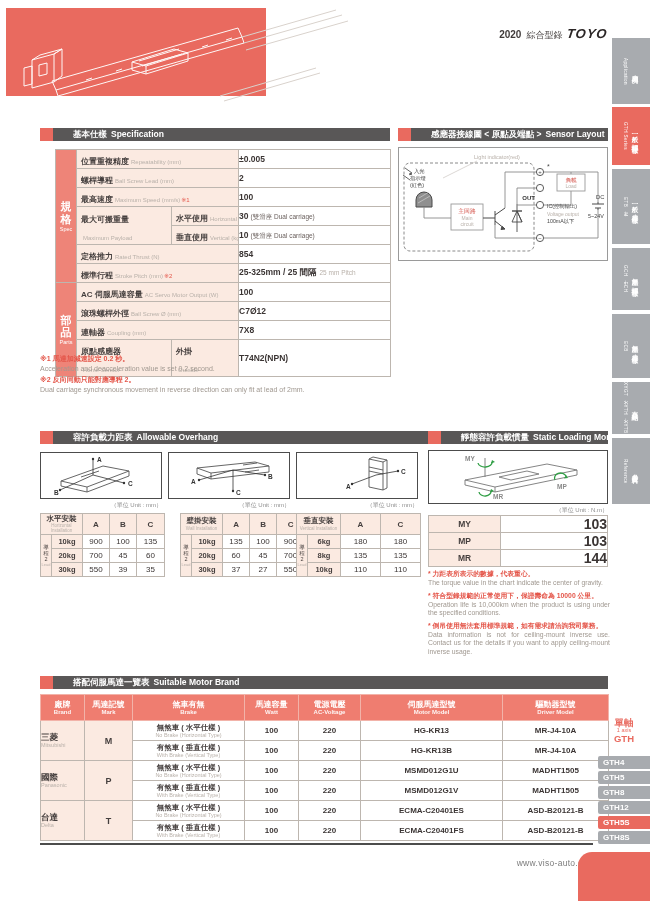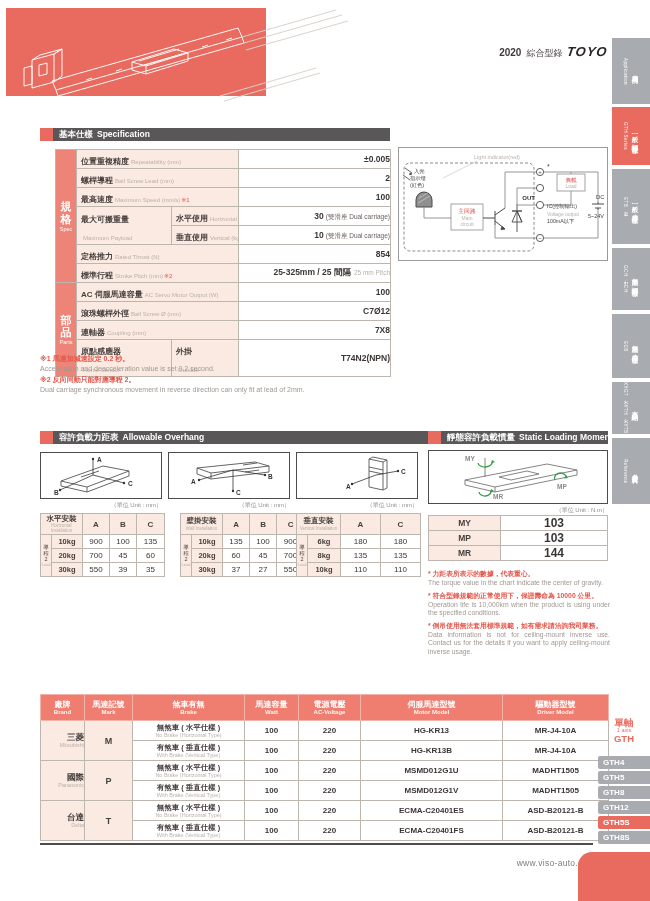--- a/index.html
+++ b/index.html
@@ -5,47 +5,47 @@
   :root{
     --accent:#e96a5f; --peach:#fbeae1; --grp:#ee8478; --bd:#bdb6af;
     --dark:#453f3e; --gry:#b9b1aa; --red:#e4564a; --hdr:#ef7d70; --tabgray:#a8abaf;
   }
   *{box-sizing:border-box}
   body{margin:0;background:#e9e9e9;font-family:"Liberation Sans","DejaVu Sans",sans-serif}
   .page{position:relative;width:650px;height:901px;background:#fff;overflow:hidden;margin:0 auto}
 
   
   .hero{position:absolute;left:6px;top:8px;width:372px;height:96px}
-  .brand{position:absolute;top:44px;right:42px;display:flex;align-items:baseline;gap:5px;white-space:nowrap}
+  .brand{position:absolute;top:26px;right:42px;display:flex;align-items:baseline;gap:5px;white-space:nowrap}
   .brand .yr{font-size:10px;font-weight:bold;color:#3f3a39}
   .brand .ct{font-size:9px;color:#4a4544}
   .brand .logo{font-size:13px;font-weight:900;font-style:italic;color:#2b2626;letter-spacing:1px;transform:skewX(-8deg);display:inline-block}
   .phone{position:absolute;top:64px;right:42px;font-size:13px;color:#58504e;letter-spacing:.4px}
 
   
   .secbar{position:absolute;display:flex;height:13px}
   .secbar .sq{width:13px;height:13px;background:var(--accent)}
-  .secbar .tt{flex:1;background:#595757;color:#fff;font-size:8.5px;font-weight:bold;line-height:13px;padding-left:6px;white-space:nowrap;overflow:hidden}
+  .secbar .tt{flex:1;background:#595757;color:#fff;font-size:8.5px;font-weight:bold;line-height:13px;padding-left:20px;white-space:nowrap;overflow:hidden}
   .secbar .tt .en{margin-left:4px}
 
   table{border-collapse:collapse;table-layout:fixed}
   td,th{border:1px solid var(--bd);padding:0;overflow:hidden;vertical-align:middle}
 
   
   .spec-table{position:absolute;left:55px;top:149px;width:335px}
   .spec-table tr{height:17px}
   .spec-table tr.tall{height:27px}
   .grp{background:var(--grp);color:#fff;text-align:center}
   .grp .big{display:block;width:12px;margin:0 auto;font-size:11px;font-weight:bold;line-height:1.12;word-break:break-all}
   .grp .sm{display:block;font-size:5.5px;margin-top:1px}
   .lbl{background:var(--peach);padding-left:4px;white-space:nowrap}
   .lbl .zh{font-weight:bold;color:var(--dark);font-size:8px}
   .lbl .en{color:var(--gry);font-size:6px;margin-left:2px}
   .lbl .mk{color:var(--red);font-size:6px;margin-left:1px}
-  .val{background:#fff;text-align:right;color:#3b3534;font-size:8.5px}
+  .val{background:#fff;text-align:left;color:#3b3534;font-size:8.5px}
   .val .v{font-weight:bold}
   .val .note{font-weight:normal;font-size:6.5px;color:#6b615e;margin-left:2px}
   .val .sub{font-weight:normal;font-size:6.5px;color:var(--gry);margin-left:3px}
 
   .fn{position:absolute;left:40px;top:351px;width:345px}
   .fn .r{color:var(--red);font-size:7px;font-weight:bold;margin-top:3px}
   .fn .g{color:#a09890;font-size:7px;margin-top:1px}
 
   
   .sensor-box{position:absolute;left:398px;top:147px;width:210px;height:114px;border:1px solid #9a9a9a;background:#fff}
@@ -65,33 +65,33 @@
   .olead .e{display:block;font-size:4px;color:var(--gry)}
   .oload{background:var(--peach);font-weight:bold;text-align:center;font-size:7.5px;color:var(--dark)}
   .oval{background:#fff;text-align:center;font-size:8px;color:#3b3534}
 
   
   .sbox{position:absolute;left:428px;top:450px;width:180px;height:54px;border:1.5px solid #4c4c4c;background:#fff}
   .scap{position:absolute;left:428px;top:506px;width:180px;text-align:right;font-size:6px;color:#8d8d8d}
   .stable{position:absolute;left:428px;top:515px;width:180px}
   .stable tr{height:15px}
   .sl{background:var(--peach);width:72px;text-align:center;font-weight:bold;font-size:8.5px;color:var(--dark)}
-  .sv{background:#fff;text-align:center;font-size:12px;font-weight:600;color:#3b3534}
+  .sv{background:#fff;text-align:right;font-size:14px;font-weight:600;color:#3b3534}
   .snotes{position:absolute;left:428px;top:566px;width:182px}
   .snotes .r{color:var(--red);font-size:6.8px;font-weight:bold;margin-top:4px;line-height:1.2}
   .snotes .g{color:#a09890;font-size:6.8px;line-height:1.25;margin-top:1px;text-align:justify}
 
   
   .mtable{position:absolute;left:40px;top:694px;width:568px}
   .mtable tr{height:20px}
   .mtable tr.mh-row{height:26px}
   .mh{background:var(--hdr);border-color:#f2b3a9;text-align:center}
   .mh .zh{display:block;font-size:8px;font-weight:bold;color:#fff;line-height:1.2}
   .mh .en{display:block;font-size:6px;color:rgba(255,255,255,.92)}
-  .mbrand{background:var(--peach);text-align:right}
+  .mbrand{background:var(--peach);text-align:left}
   .mbrand .zh{display:block;font-weight:bold;font-size:8.5px;color:var(--dark);line-height:1.15}
   .mbrand .en{display:block;font-size:5.5px;color:var(--gry)}
   .mmark{background:var(--peach);text-align:center;font-weight:bold;font-size:9px;color:var(--dark)}
   .mbrake{text-align:center;background:#fff}
   .mbrake .zh{display:block;font-size:7.5px;font-weight:bold;color:var(--dark);line-height:1.2}
   .mbrake .en{display:block;font-size:5.5px;color:var(--gry)}
   .mval{background:#fff;text-align:center;font-size:8px;color:#3b3534;font-weight:600}
 
   
   .stab{position:absolute;left:612px;width:38px;display:flex;flex-direction:row;justify-content:center;align-items:center;gap:2px;background:var(--tabgray);overflow:hidden;cursor:pointer}
@@ -256,20 +256,24 @@
   </tbody>
     </table>
 
   <div class="fn">
     <div class="r">※1 馬達加減速設定 0.2 秒。</div>
     <div class="g">Acceleration and deacceleration value is set 0.2 second.</div>
     <div class="r">※2 反向同動只能對應導程 2。</div>
     <div class="g">Dual carriage synchronous movement in reverse direction can only fit at lead of 2mm.</div>
   </div>
 
+  <div class="secbar" style="left:398px;top:128px;width:210px">
+    <div class="sq"></div>
+    <div class="tt"><span>感應器接線圖 &lt; 原點及端點 &gt;</span><span class="en">Sensor Layout</span></div>
+  </div>
 
   <div class="sensor-box">
     <svg width="208" height="112" viewBox="0 0 208 112">
       <rect x="5" y="15" width="130" height="88" rx="6" fill="none" stroke="#8a8a8a" stroke-width="1" stroke-dasharray="3,2"></rect>
       <text x="98" y="11" font-size="5.5" fill="#b9b1aa" text-anchor="middle">Light indicator(red)</text>
       <path d="M78 13 L44 30" stroke="#c5beb8" stroke-width="0.6" fill="none"></path>
       <g stroke="#555" stroke-width="0.9" fill="none">
         <path d="M6 20 L13 25 M4 27 L11 32"></path>
         <path d="M11 25 l2 1 l-2.4 .8 z" fill="#555"></path>
       </g>
@@ -576,20 +580,24 @@
 
   <div class="snotes">
     <div class="r">* 力距表所表示的數據，代表重心。</div>
     <div class="g">The torque value in the chart indicate the center of gravity.</div>
     <div class="r">* 符合型錄規範的正常使用下，保證壽命為 10000 公里。</div>
     <div class="g">Operation life is 10,000km when the product is using under the specified conditions.</div>
     <div class="r">* 倒吊使用無法套用標準規範，如有需求請洽詢我司業務。</div>
     <div class="g">Data information is not for ceiling-mount inverse use. Contact us for the details if you want to apply ceiling-mount inverse usage.</div>
   </div>
 
+  <div class="secbar" style="left:40px;top:676px;width:568px">
+    <div class="sq"></div>
+    <div class="tt"><span>搭配伺服馬達一覽表</span><span class="en">Suitable Motor Brand</span></div>
+  </div>
 
   <table class="mtable">
     <colgroup>
         <col style="width:44px">
         <col style="width:48px">
         <col style="width:112px">
         <col style="width:54px">
         <col style="width:62px">
         <col style="width:142px">
         <col style="width:106px">

